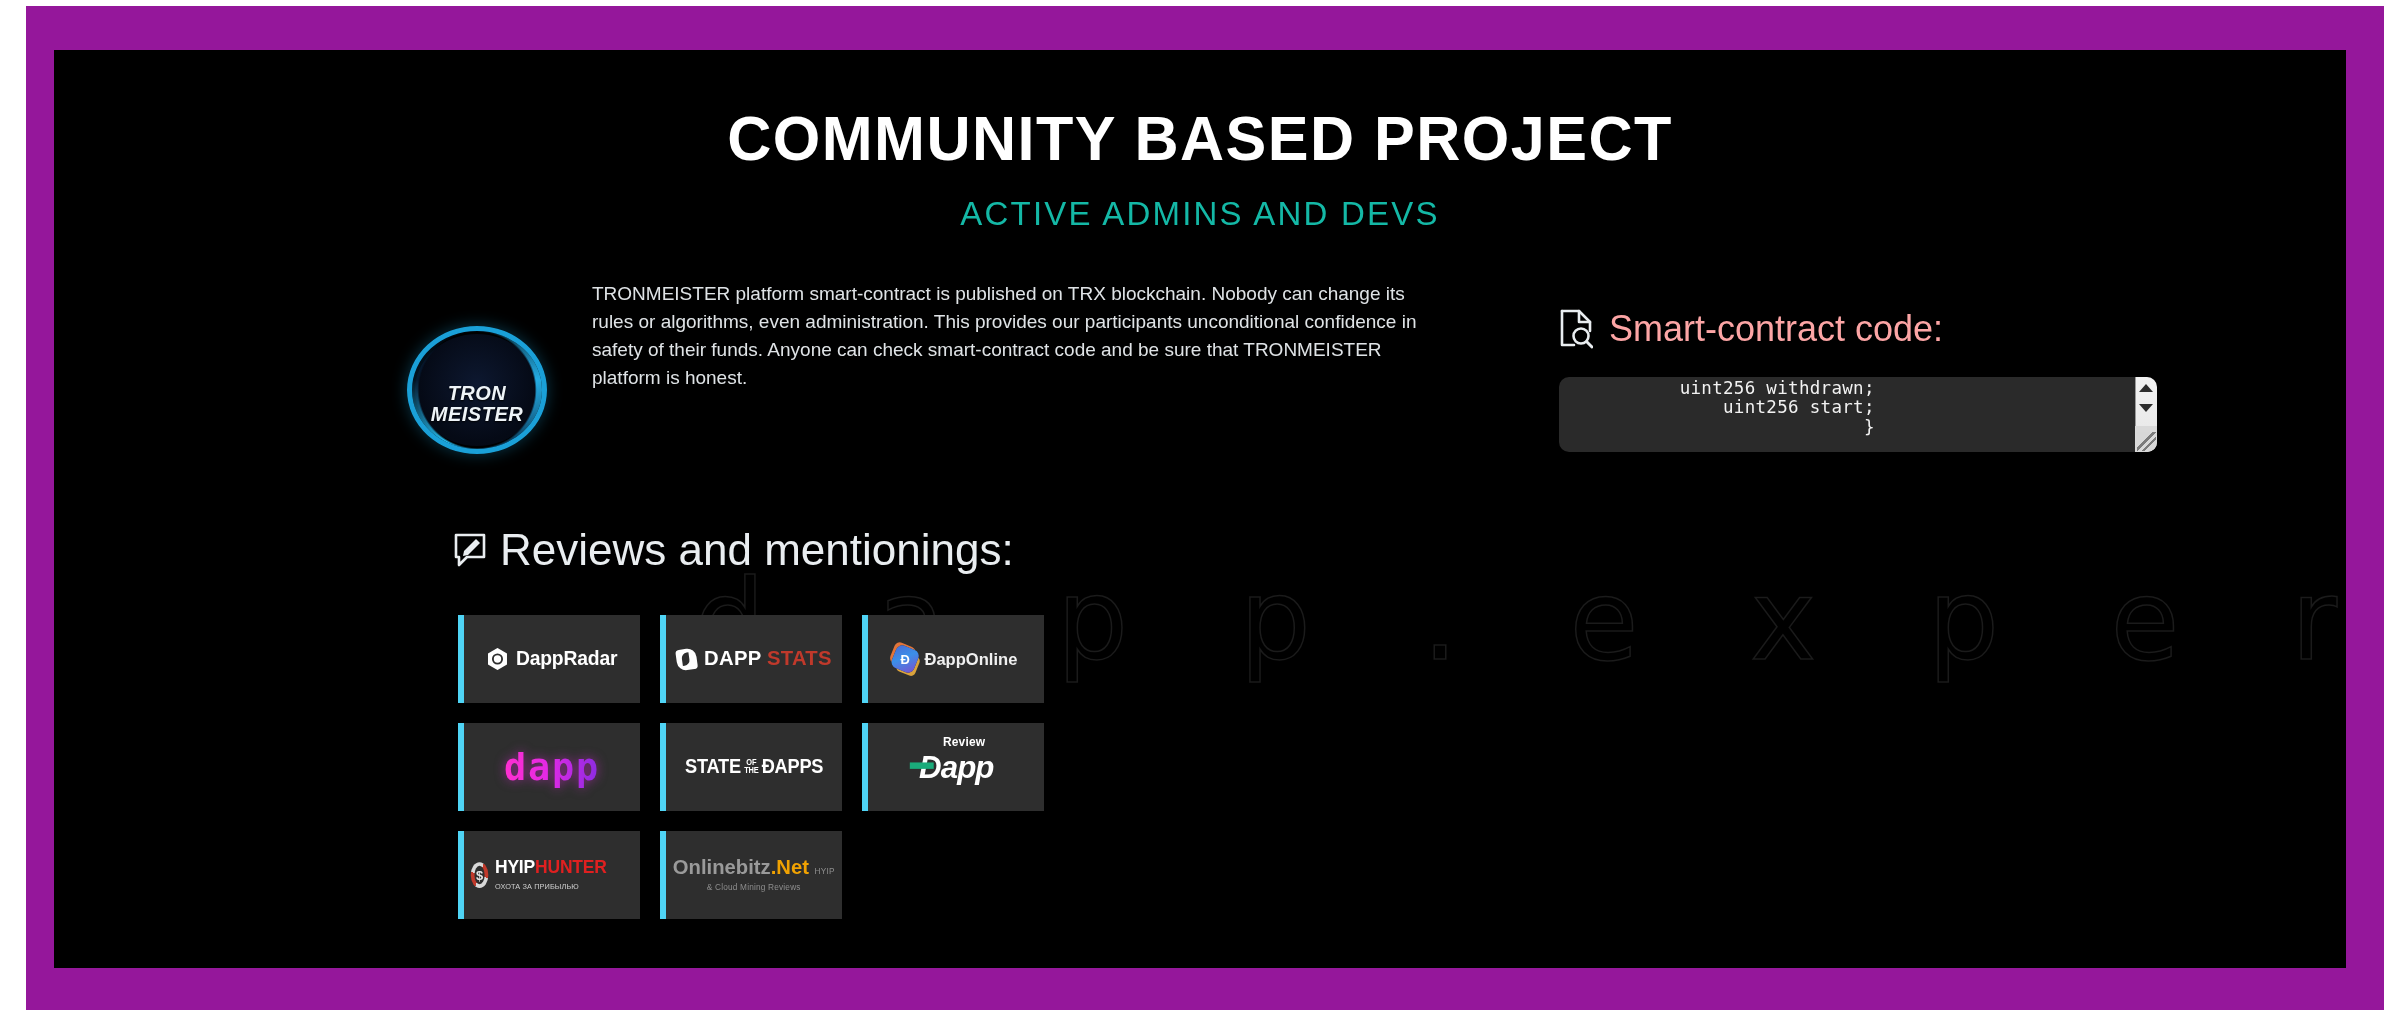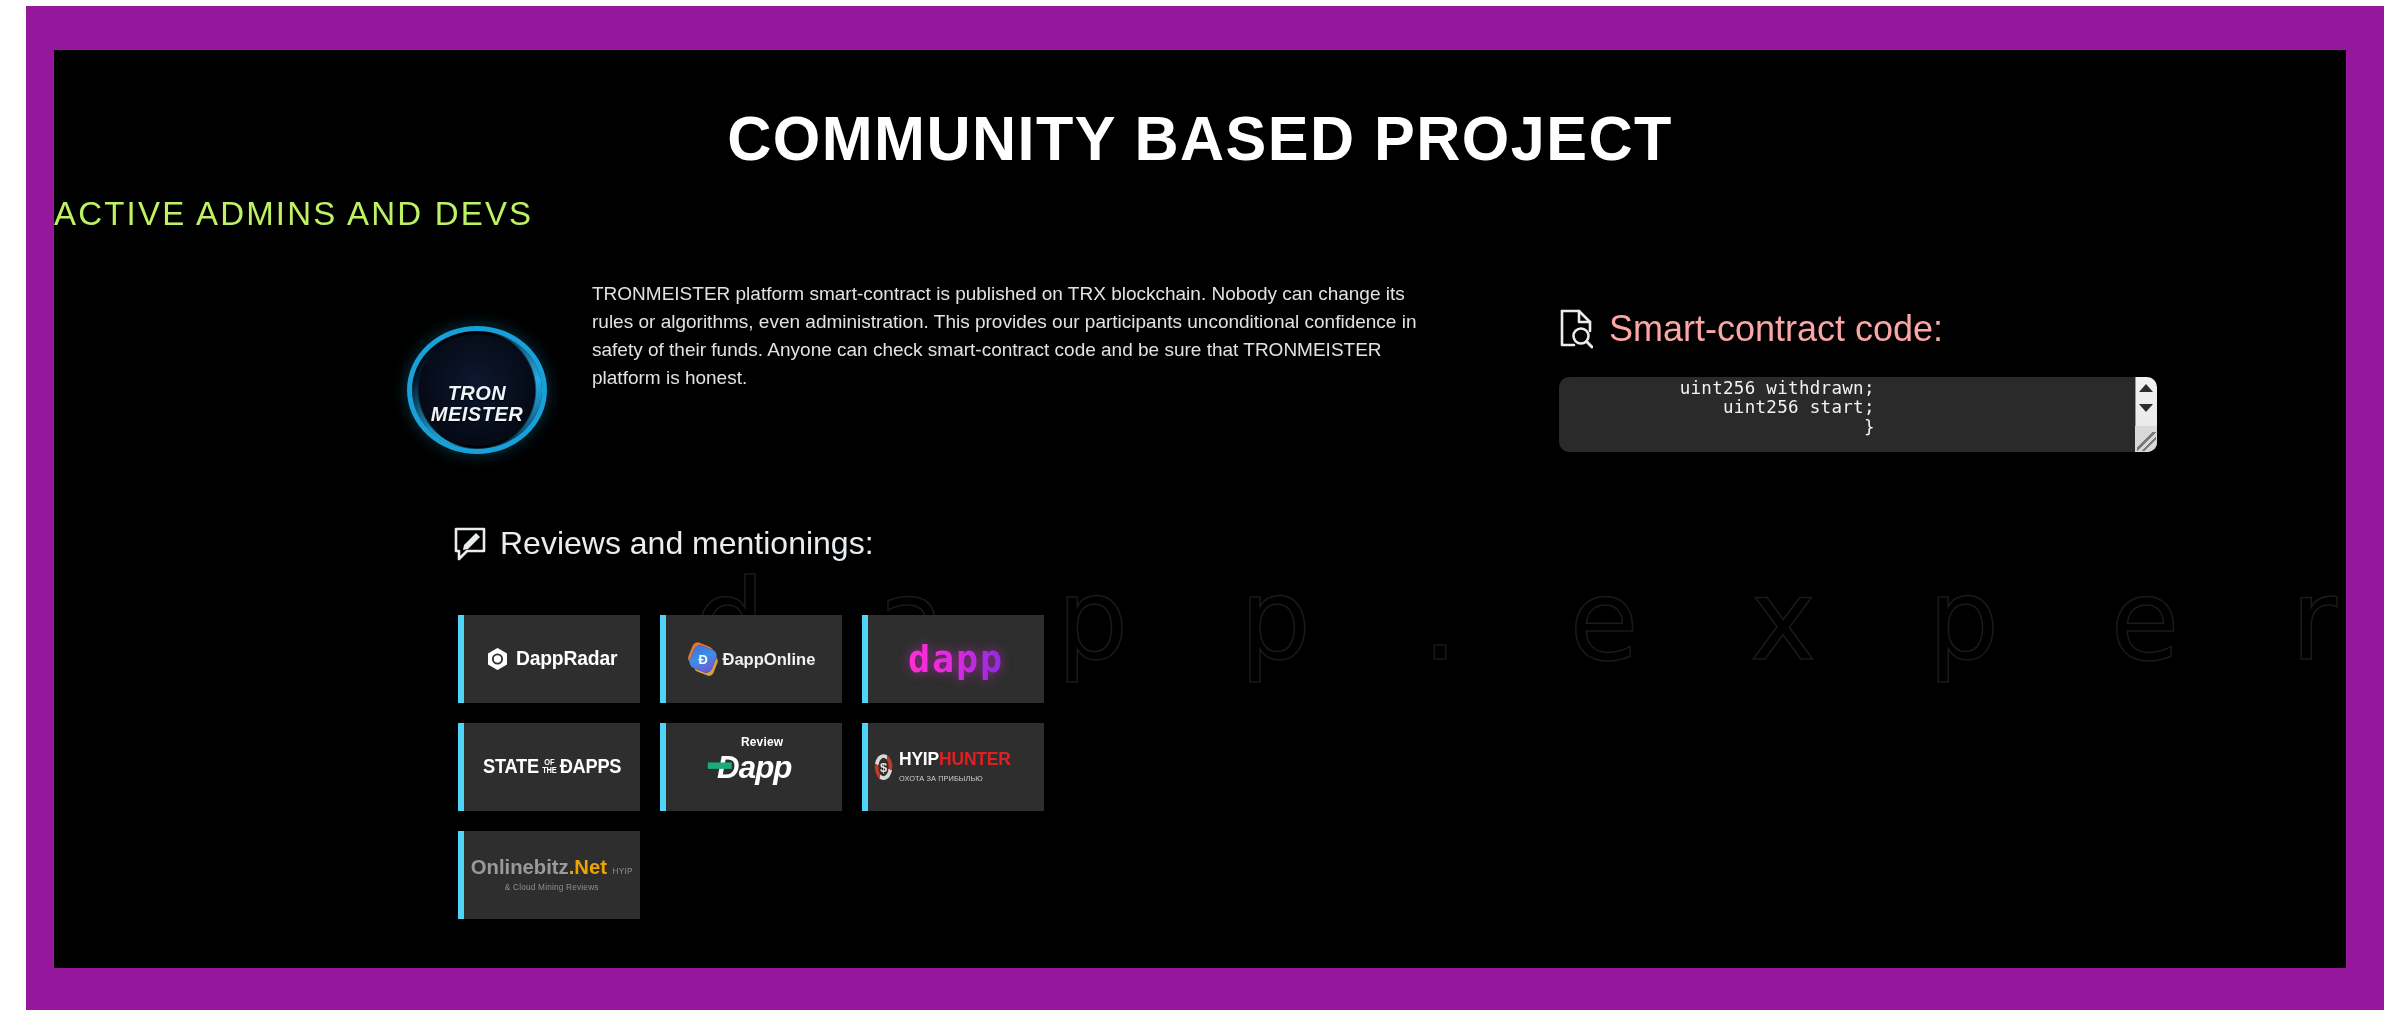--- a/index.html
+++ b/index.html
@@ -50,25 +50,25 @@
     font-size: 63px;
     font-weight: 700;
     letter-spacing: 1.5px;
     color: #ffffff;
     transform: scaleX(0.97);
   }
   .subtitle {
     position: absolute;
     left: 0; top: 145px;
     width: 2292px;
-    text-align: left;
+    text-align: center;
     font-size: 33px;
     font-weight: 400;
     letter-spacing: 2.2px;
-    color: #bef264;
+    color: #14b8a6;
   }
 
   
   .intro { position: absolute; left: 353px; top: 230px; width: 1000px; }
   .logo-badge {
     position: absolute;
     left: 0; top: 46px;
     width: 140px; height: 128px;
     border-radius: 50%;
     background:
@@ -166,21 +166,21 @@
     width: 22px; height: 26px;
     background: #d9d9d9;
   }
 
   
   .rev-head {
     position: absolute;
     left: 400px; top: 475px;
     display: flex; align-items: center; gap: 14px;
     color: #e9edf0;
-    font-size: 32px;
+    font-size: 44px;
   }
   .pen-icon { width: 32px; height: 34px; flex: 0 0 auto; }
 
   .cards {
     position: absolute;
     left: 404px; top: 565px;
     display: grid;
     grid-template-columns: repeat(3, 182px);
     grid-auto-rows: 88px;
     column-gap: 22px;
@@ -400,20 +400,29 @@
 
     <div class="cards">
 
       <div class="card">
         <div class="card-inner">
           <span class="lg-radar-mark"></span>
           <span class="lg-radar-txt">DappRadar</span>
         </div>
       </div>
 
+      <div class="card">
+        <div class="card-inner">
+          <span class="lg-ds-mark"></span>
+          <span class="lg-ds-txt">
+            <span class="w">DAPP</span>
+            <span class="r">STATS</span>
+          </span>
+        </div>
+      </div>
 
       <div class="card">
         <div class="card-inner">
           <span class="lg-don-mark">
             <span>Ð</span>
           </span>
           <span class="lg-don-txt">ÐappOnline</span>
         </div>
       </div>
 

